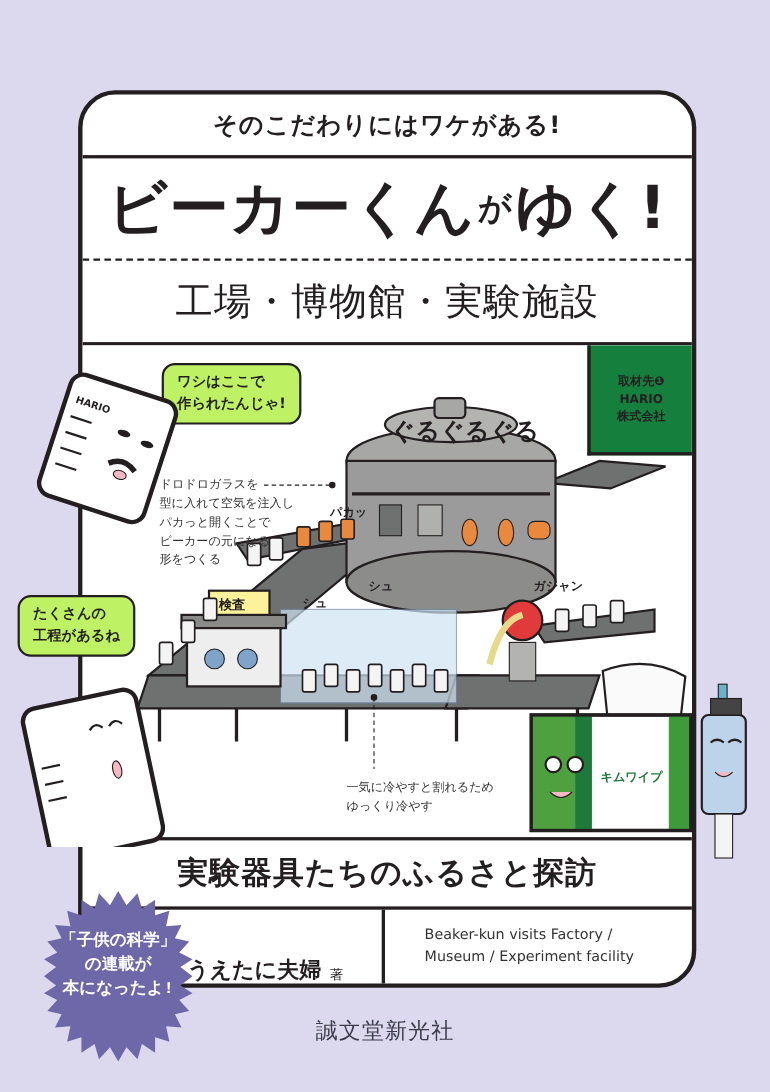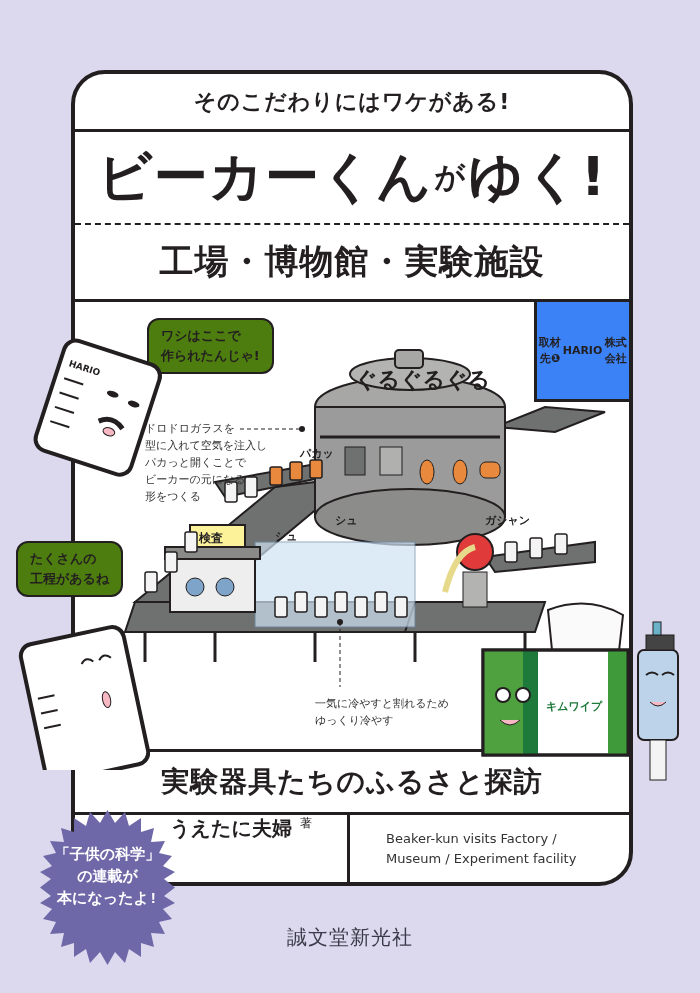--- a/index.html
+++ b/index.html
@@ -5,21 +5,21 @@
     * { box-sizing: border-box; margin: 0; padding: 0; }
     html, body { width: 700px; height: 993px; overflow: hidden; }
     body {
       background: #dcd9ee;
       font-family: "DejaVu Sans", "Liberation Sans", sans-serif;
       color: #231f20;
       position: relative;
     }
     .frame {
       position: absolute;
-      left: 71px; top: 70px;
+      left: 71px; top: 82px;
       width: 562px; height: 816px;
       border: 4px solid #231f20;
       border-radius: 34px;
       background: #ffffff;
       overflow: hidden;
     }
     .row-tagline {
       height: 58px;
       border-bottom: 3px solid #231f20;
       display: flex; align-items: center; justify-content: center;
@@ -28,65 +28,65 @@
     .row-title {
       height: 93px;
       display: flex; align-items: center; justify-content: center;
       font-size: 54px; font-weight: bold; letter-spacing: 1px;
       border-bottom: 2px dashed #231f20;
     }
     .row-title .small { font-size: 30px; margin: 0 2px; }
     .row-subtitle {
       height: 77px;
       display: flex; align-items: center; justify-content: center;
-      font-size: 34px; font-weight: bold; letter-spacing: 1px;
+      font-size: 34px; font-weight: normal; letter-spacing: 1px;
       border-bottom: 3px solid #231f20;
     }
     .illus {
       position: relative;
       height: 450px;
       border-bottom: 3px solid #231f20;
       background: #ffffff;
     }
     .source-box {
       position: absolute; right: 0; top: 0;
       width: 95px; height: 100px;
       border-left: 3px solid #231f20;
       border-bottom: 3px solid #231f20;
-      display: flex; flex-direction: row; align-items: center; justify-content: center;
+      display: flex; flex-direction: column; align-items: center; justify-content: center;
       font-size: 11px; line-height: 16px; font-weight: bold; text-align: center;
-      background: #3b82f6;
+      background: #15803d;
     }
     .row-catch {
       height: 63px;
       display: flex; align-items: center; justify-content: center;
       font-size: 28px; font-weight: bold; letter-spacing: 1px;
       border-bottom: 3px solid #231f20;
     }
     .row-bottom {
       display: flex; height: 68px;
     }
     .author {
       width: 275px; border-right: 3px solid #231f20;
-      display: flex; align-items: flex-start; justify-content: center;
+      display: flex; align-items: flex-end; justify-content: center;
       font-size: 20px; font-weight: bold;
       padding-left: 60px;
     }
     .author .suffix { font-size: 12px; font-weight: normal; margin-left: 8px; }
     .en-title {
       flex: 1; display: flex; flex-direction: column; justify-content: center;
       padding-left: 36px; font-size: 13px; line-height: 20px; color: #333;
     }
     .publisher {
       position: absolute; left: 0; width: 700px; top: 924px;
       text-align: center; font-size: 20px; color: #3a3a48; letter-spacing: 1px;
     }
     .bubble {
       position: absolute;
-      background: #4d7c0f;
+      background: #bef264;
       border: 2px solid #231f20;
       border-radius: 12px;
       font-size: 13px; line-height: 20px; font-weight: bold;
       padding: 6px 12px;
       z-index: 4;
     }
     .annot {
       position: absolute; font-size: 11px; line-height: 17px; color: #333;
       z-index: 3;
     }

